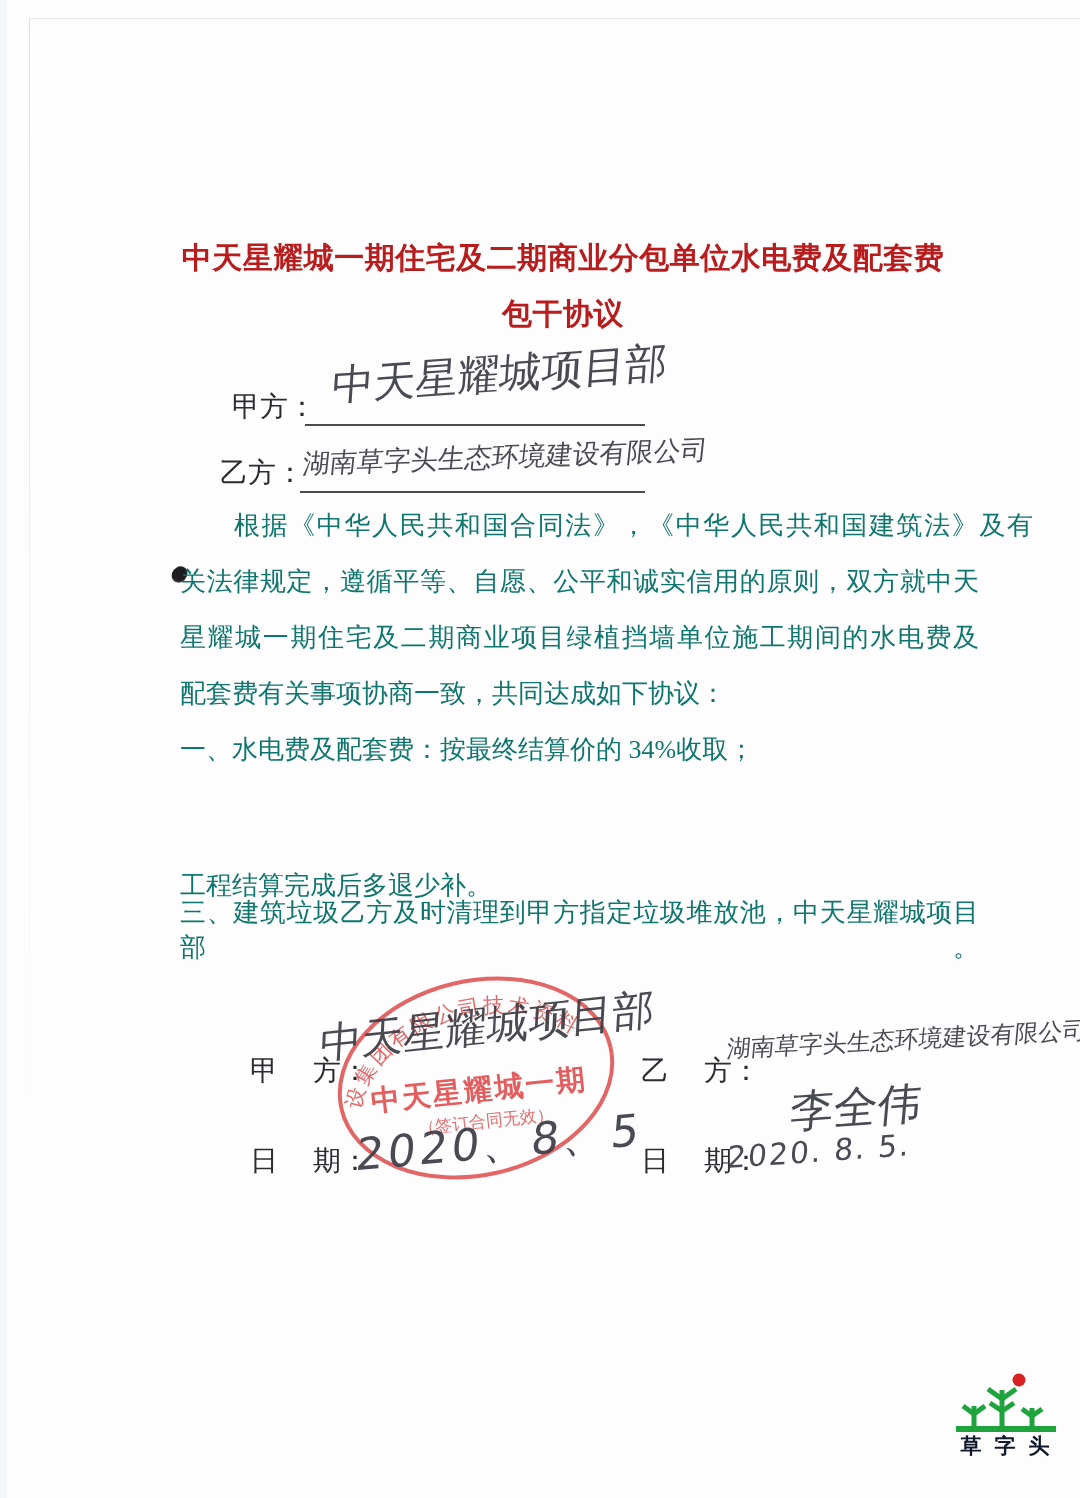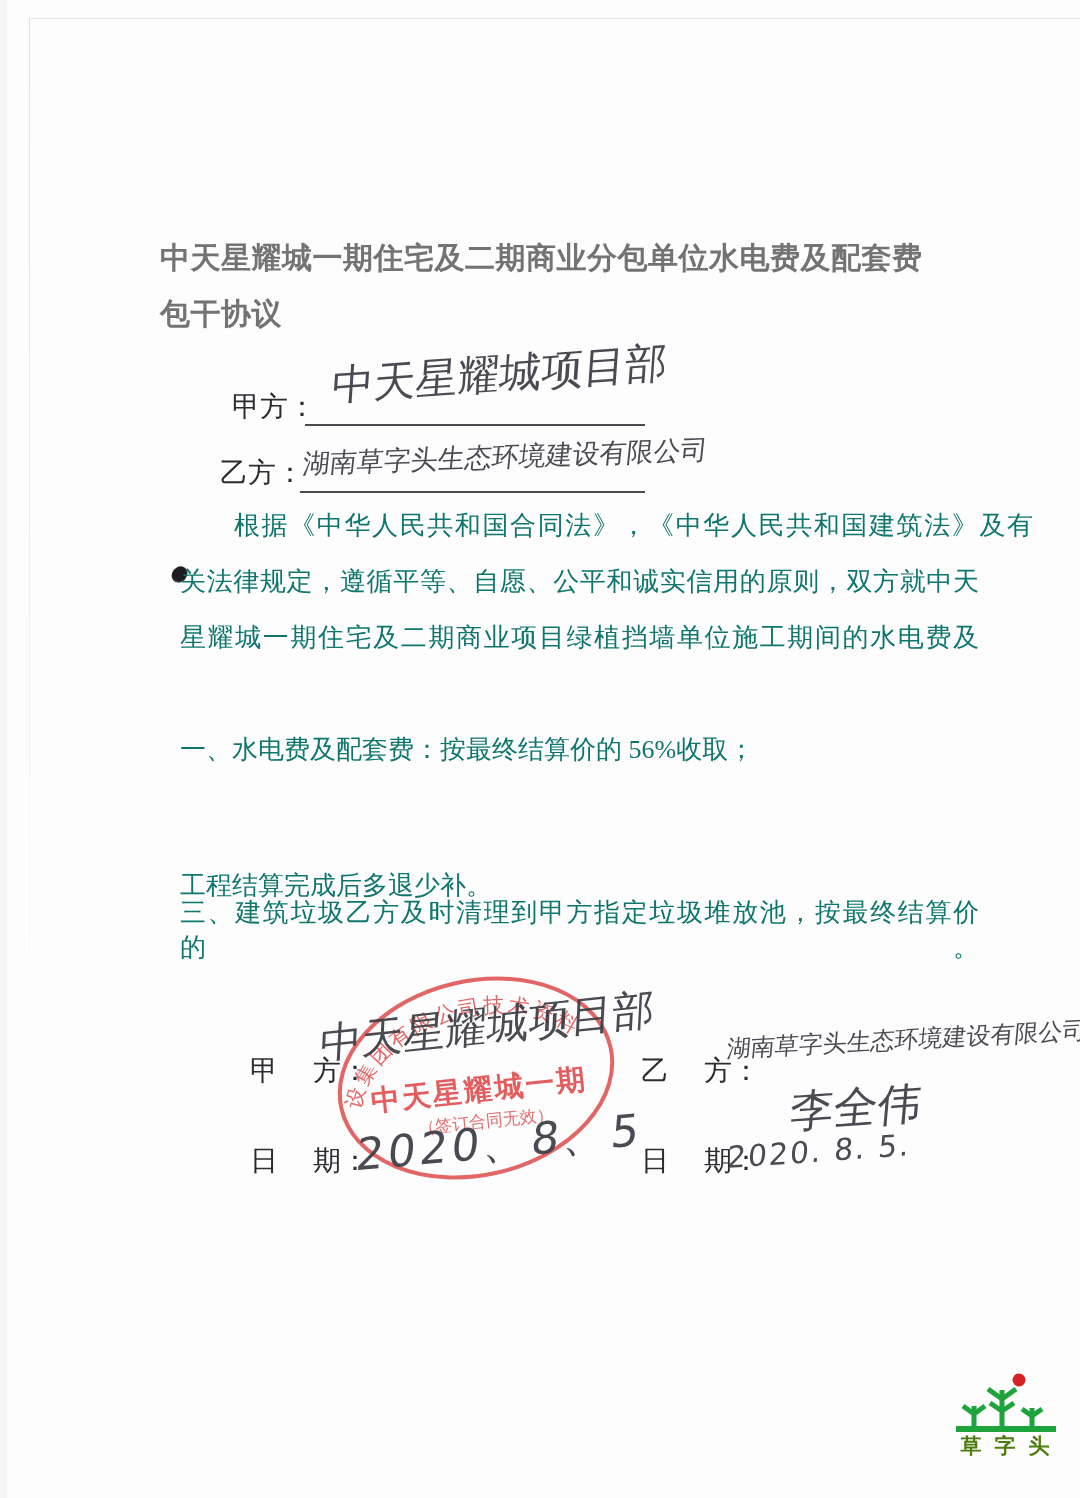--- a/index.html
+++ b/index.html
@@ -19,23 +19,23 @@
     background:linear-gradient(#dde1e6, rgba(221,225,230,0) 75%);}
   .edge-strip{left:0;top:0;width:7px;height:100%;background:#f4f5f7;}
   .ink-blot{
     left:172px;top:566px;width:15px;height:17px;
     background:radial-gradient(circle at 45% 45%, #1e1e22 0 55%, #55545c 75%, rgba(90,90,100,0) 100%);
     border-radius:58% 42% 55% 45%;
     transform:rotate(20deg);
   }
   
   .title{
-    left:160px;width:806px;text-align:left;
+    left:160px;width:806px;text-align:center;
     font-family:"Liberation Sans", sans-serif;
-    font-weight:700;font-size:30px;color:#737373;
+    font-weight:700;font-size:30px;color:#b91c1c;
     letter-spacing:0.5px;white-space:nowrap;
   }
   
   .label{font-size:28px;color:#2b2b30;white-space:nowrap;}
   .body-line{
     left:180px;width:799px;font-size:26px;color:#0f766e;
     white-space:nowrap;
   }
   .just{white-space:normal;text-align:justify;text-align-last:justify;}
   .indent{padding-left:54px;}
@@ -74,23 +74,24 @@
   <div class="abs hand" style="left:332px;top:358px;font-size:42px;transform:rotate(-4deg) skewX(-8deg);">中天星耀城项目部</div>
   <div class="abs uline" style="left:305px;top:424px;width:340px;"></div>
 
   <div class="abs label" style="left:220px;top:454px;">乙方：</div>
   <div class="abs hand" style="left:303px;top:446px;font-size:27px;transform:rotate(-2deg) skewX(-8deg);">湖南草字头生态环境建设有限公司</div>
   <div class="abs uline" style="left:300px;top:491px;width:345px;"></div>
 
   <div class="abs body-line just indent" style="top:508px;">根据《中华人民共和国合同法》，《中华人民共和国建筑法》及有</div>
   <div class="abs body-line just" style="top:620px;">星耀城一期住宅及二期商业项目绿植挡墙单位施工期间的水电费及</div>
   <div class="abs body-line just" style="top:564px;">关法律规定，遵循平等、自愿、公平和诚实信用的原则，双方就中天</div>
-  <div class="abs body-line" style="top:732px;">一、水电费及配套费：按最终结算价的 56%收取；</div>
+  <div class="abs body-line" style="top:676px;">配套费有关事项协商一致，共同达成如下协议：</div>
+  <div class="abs body-line" style="top:732px;">一、水电费及配套费：按最终结算价的 34%收取；</div>
   <div class="abs body-line" style="top:841px;margin-top:27px;">工程结算完成后多退少补。</div>
-  <div class="abs body-line just" style="top:895px;">三、建筑垃圾乙方及时清理到甲方指定垃圾堆放池，按最终结算价的。</div>
+  <div class="abs body-line just" style="top:895px;">三、建筑垃圾乙方及时清理到甲方指定垃圾堆放池，中天星耀城项目部。</div>
 
   <div class="abs" id="stamp">
     <svg width="292" height="212" viewBox="0 0 292 212">
       <defs>
         <path id="arcpath" d="M 22,138 A 124,92 0 0 1 270,132" fill="none"></path>
       </defs>
       <ellipse cx="146" cy="106" rx="138" ry="97" fill="none" stroke="#e05252" stroke-width="4"></ellipse>
       <text font-family="Liberation Sans, sans-serif" font-size="21" fill="#e05252" letter-spacing="3">
         <textPath href="#arcpath" startOffset="8%">设集团有限公司技术资料</textPath>
       </text>
@@ -125,15 +126,15 @@
         <path d="M 62,45 L 50,37 M 62,45 L 74,37"></path>
 
         <path d="M 34,40 L 34,63"></path>
         <path d="M 34,48 L 23,40 M 34,48 L 45,40"></path>
 
         <path d="M 92,42 L 92,63"></path>
         <path d="M 92,50 L 82,43 M 92,50 L 102,43"></path>
       </g>
     </svg>
   </div>
-  <div class="abs" id="logo-caption" style="color:#4d7c0f;">草字头</div>
+  <div class="abs" id="logo-caption" style="color:#0f172a;">草字头</div>
 
 </div>
 
 </body></html>

